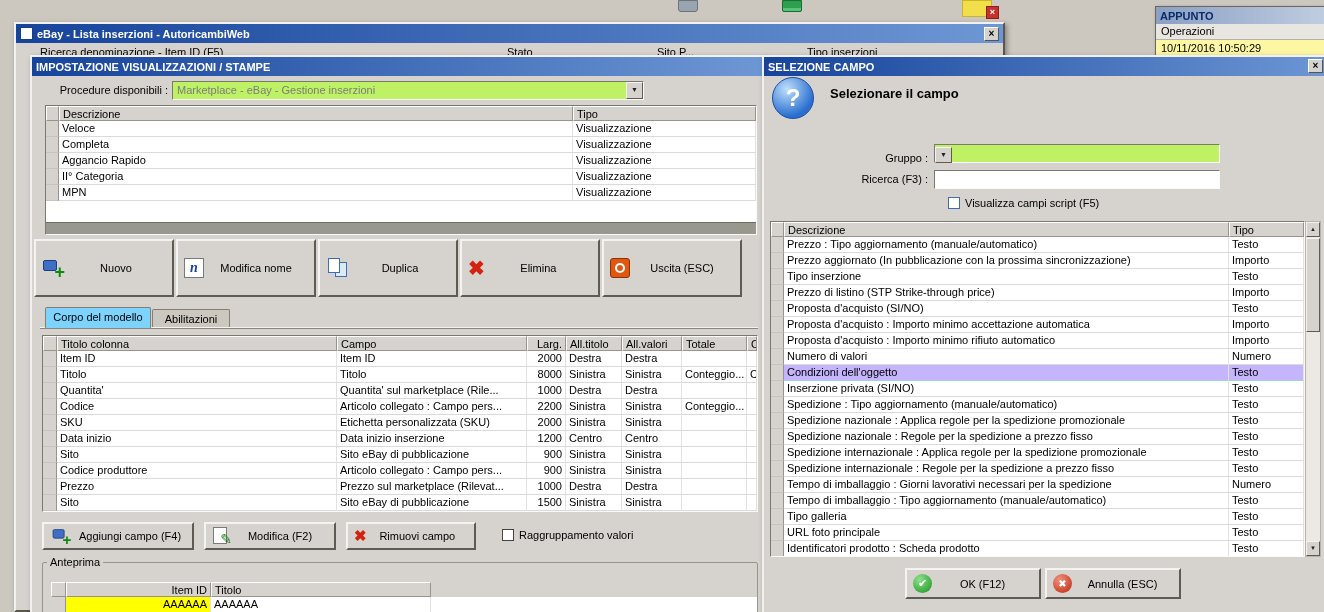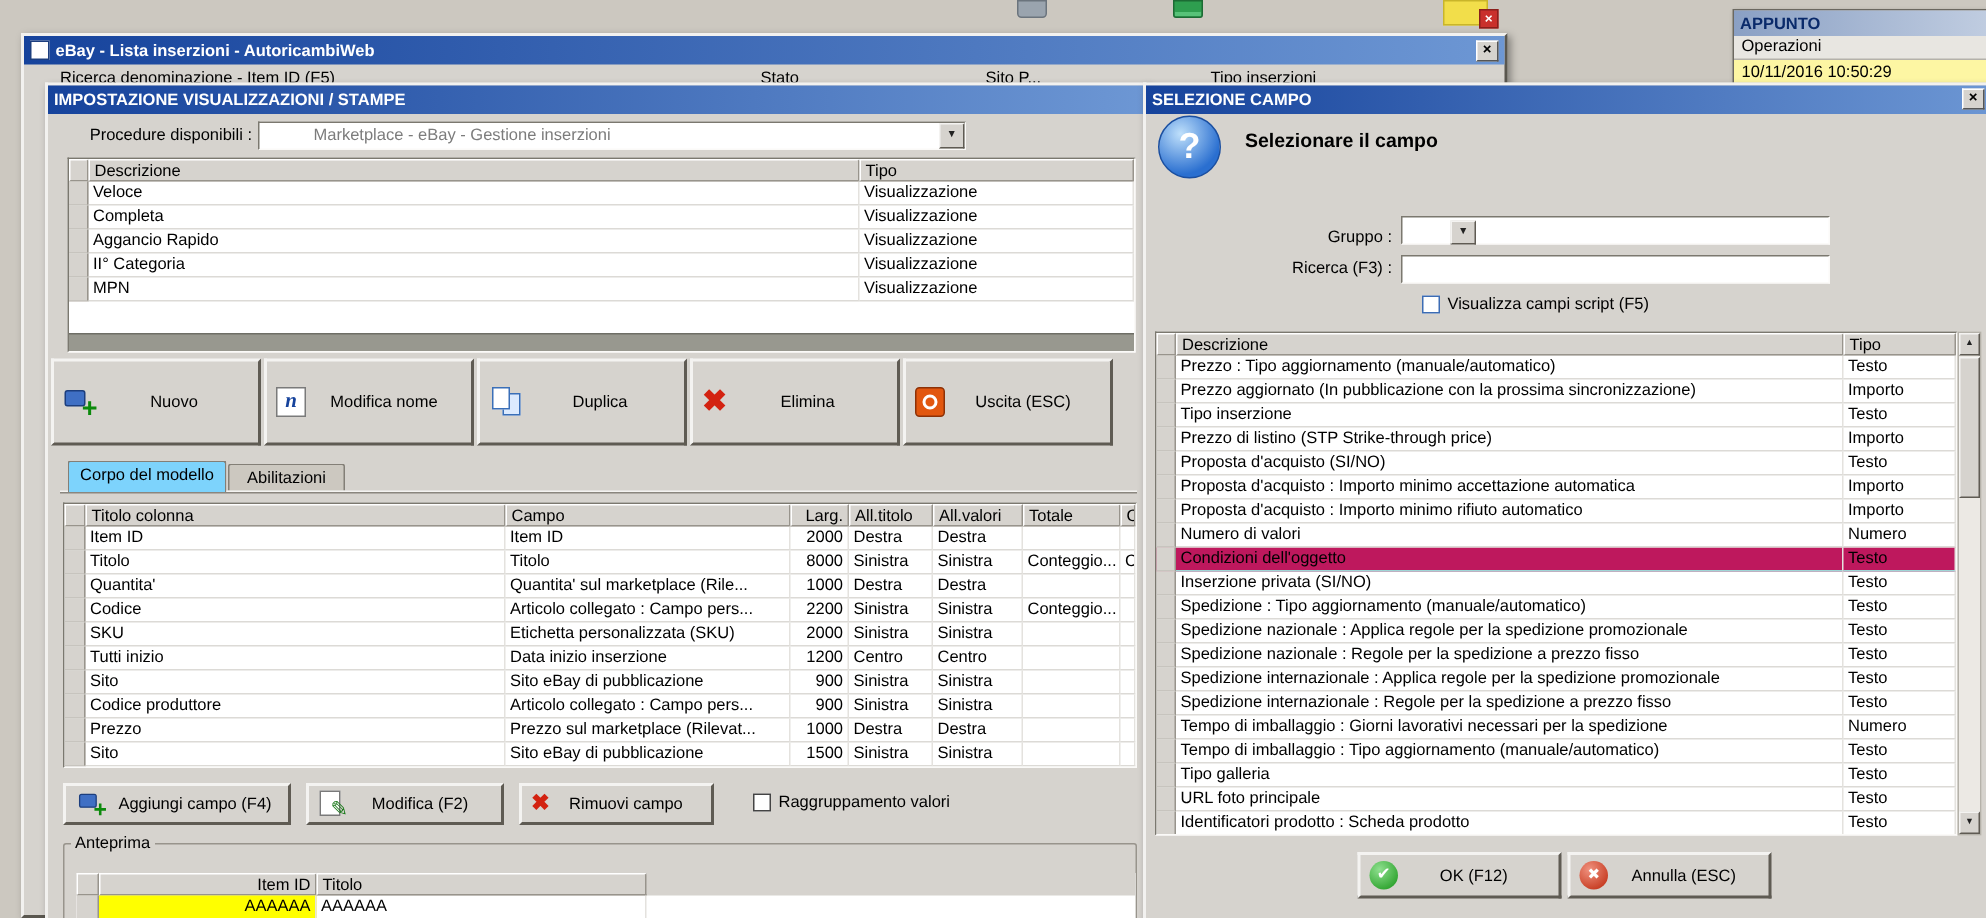--- a/index.html
+++ b/index.html
@@ -7,33 +7,33 @@
   body{background:#ccc8c0;font-family:"Liberation Sans",sans-serif;font-size:11px;color:#000;position:relative;}
   .abs{position:absolute;}
   .window{position:absolute;background:#d6d3ce;border:2px solid;border-color:#f2f1ef #5a574f #5a574f #f2f1ef;box-shadow:2px 2px 5px rgba(0,0,0,.35);}
   .titlebar{height:19px;background:linear-gradient(90deg,#16439c,#6d97d4);color:#fff;font-weight:bold;display:flex;align-items:center;padding:0 4px;position:relative;}
   .titlebar .title{flex:1;white-space:nowrap;overflow:hidden;}
   .close-btn{width:15px;height:14px;background:#d6d3ce;border:1px solid;border-color:#fff #555 #555 #fff;color:#000;font-size:10px;line-height:12px;text-align:center;font-weight:bold;flex:none;}
   .body-rel{position:relative;width:100%;height:calc(100% - 19px);overflow:hidden;}
   .lbl-right{text-align:right;white-space:nowrap;}
   .dim{color:#7c7c7c;}
   
-  .combo{display:flex;background:#ffffff;border:1px solid;border-color:#7b786f #fbfaf8 #fbfaf8 #7b786f;padding-left:32px;}
+  .combo{display:flex;background:#bef264;border:1px solid;border-color:#7b786f #fbfaf8 #fbfaf8 #7b786f;}
   .combo-value{flex:1;padding:1px 4px;white-space:nowrap;overflow:hidden;line-height:15px;}
   .combo-arrow{width:17px;background:#d6d3ce;border:1px solid;border-color:#f4f3f1 #5f5b53 #5f5b53 #f4f3f1;text-align:center;font-size:7px;line-height:14px;color:#222;flex:none;}
   .txt{border:1px solid;border-color:#7b786f #fbfaf8 #fbfaf8 #7b786f;background:#fff;font-family:"Liberation Sans",sans-serif;font-size:11px;padding:0 4px;}
   
   .grid{position:absolute;background:#fff;border:1px solid;border-color:#7b786f #fbfaf8 #fbfaf8 #7b786f;overflow:hidden;}
   .thead{display:flex;background:#d6d3ce;}
   .th{height:15px;line-height:14px;padding:0 3px;border-top:1px solid #fff;border-left:1px solid #fff;border-right:1px solid #98948c;border-bottom:1px solid #98948c;white-space:nowrap;overflow:hidden;flex:none;}
   .gutter{width:13px;background:#d6d3ce;border-right:1px solid #98948c;border-bottom:1px solid #c7c4be;flex:none;}
   .thead .gutter{border-top:1px solid #fff;border-left:1px solid #fff;border-bottom:1px solid #98948c;}
   .tr{display:flex;height:16px;line-height:15px;}
   .td{padding:0 3px;border-right:1px solid #e4e2de;border-bottom:1px solid #dcdad6;white-space:nowrap;overflow:hidden;flex:none;}
-  .tr.selected{background:#be185d;}
+  .tr.selected{background:#c4b5fd;}
   .tr.selected .td{border-bottom-color:#9fd6d6;}
   .grid-filler{height:21px;background:#fff;}
   .hscroll-strip{height:12px;background:#98988f;border-top:1px solid #6e6e66;}
   
   .views-grid .c0{width:514px;}
   .views-grid .c1{flex:1;}
   
   .cols-grid .gutter{width:14px;}
   .cols-grid .c0{width:280px;}
   .cols-grid .c1{width:190px;}
@@ -258,21 +258,21 @@
               <div class="td c0">SKU</div>
               <div class="td c1">Etichetta personalizzata (SKU)</div>
               <div class="td c2">2000</div>
               <div class="td c3">Sinistra</div>
               <div class="td c4">Sinistra</div>
               <div class="td c5"></div>
               <div class="td c6"></div>
             </div>
             <div class="tr">
               <div class="gutter"></div>
-              <div class="td c0">Tutti inizio</div>
+              <div class="td c0">Data inizio</div>
               <div class="td c1">Data inizio inserzione</div>
               <div class="td c2">1200</div>
               <div class="td c3">Centro</div>
               <div class="td c4">Centro</div>
               <div class="td c5"></div>
               <div class="td c6"></div>
             </div>
             <div class="tr">
               <div class="gutter"></div>
               <div class="td c0">Sito</div>

